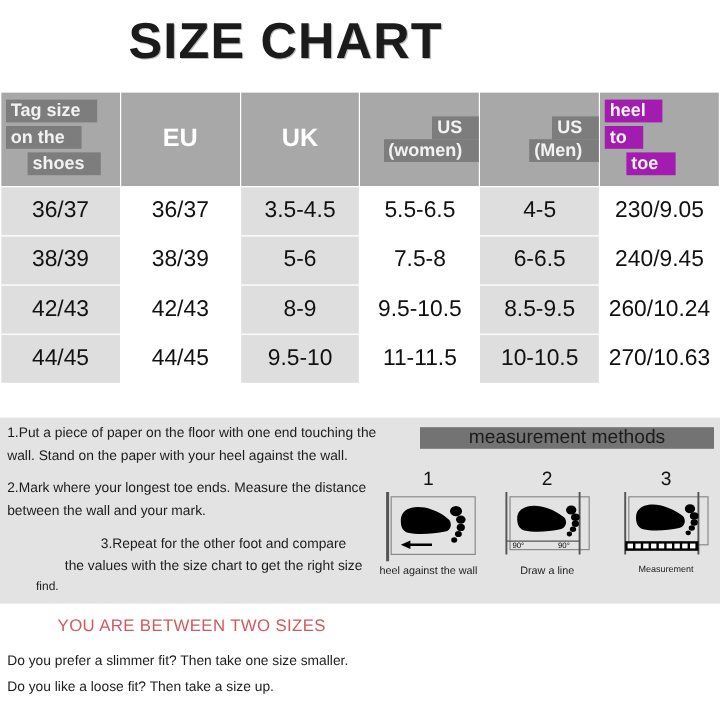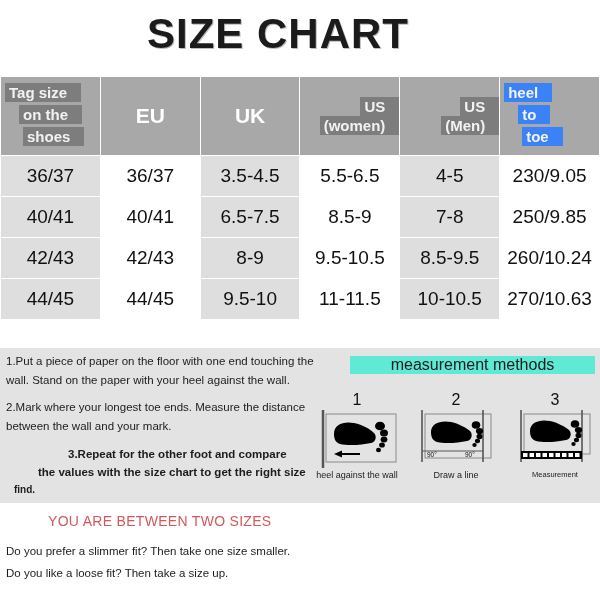--- a/index.html
+++ b/index.html
@@ -11,21 +11,20 @@
   }
   #page{position:relative;width:600px;height:600px;}
 
   
   .title{
     position:absolute;left:0;top:10px;width:476px;
     text-align:center;
     font-size:42px;font-weight:bold;letter-spacing:1px;
     color:#1b1b1b;
     text-shadow:1px 1px 0 #bdbdbd;
-    margin-left:40px;
   }
 
   
   .table{
     position:absolute;left:0;top:76px;width:600px;
     border-collapse:collapse;table-layout:fixed;padding-left:48px;
   }
   .table td,.table th{
     border:1px solid #ffffff;
     padding:0;margin:0;
@@ -41,24 +40,24 @@
   .hl{
     display:inline-block;
     background:#7d7d7d;
     color:#f2f2f2;
     padding:1px 14px 1px 4px;
     line-height:1.15;
     font-weight:bold;
     font-size:15px;
     white-space:nowrap;
   }
-  .hl-green{background:#3b82f6;}
+  .hl-green{background:#a21caf;}
   .stackbox{display:flex;flex-direction:column;align-items:flex-start;
             justify-content:center;height:78px;padding-left:4px;box-sizing:border-box;}
-  .stackbox.indent1 > span:nth-child(2){margin-left:14px;}
+  .stackbox.indent1 > span:nth-child(2){}
   .stackbox.indent1 > span:nth-child(3){margin-left:18px;}
   .stackbox.cen{align-items:flex-end;padding-left:0;}
   .stackbox.cen > span{margin:0;}
   .stackbox > span{margin-bottom:3px;}
 
   .trow td{
     height:40px;
     font-size:19px;
     color:#111111;
     background:#ffffff;
@@ -68,30 +67,30 @@
   
   .band{
     position:absolute;left:0;top:348px;width:600px;height:155px;
     background:#e3e3e3;
   }
   .instr{
     position:absolute;left:6px;top:352px;width:330px;
     font-size:11.5px;color:#1c1c1c;line-height:1.62;
   }
   .instr p{margin:0 0 9px 0;}
-  .instr .i3{margin-left:0;font-weight:bold;}
+  .instr .i3{margin-left:16px;}
   .instr .i3 .l1{display:block;margin-left:62px;}
   .instr .i3 .l2{display:block;margin-left:32px;}
   .instr .i3 .l3{display:block;margin-left:8px;font-size:10px;}
 
   
   .mm-title{
     position:absolute;left:350px;top:356px;width:245px;
     text-align:center;font-size:16px;color:#1c1c1c;
-    background:#5eead4;
+    background:#737373;
   }
   .diagrams{
     position:absolute;left:312px;top:392px;width:288px;height:105px;
     display:flex;justify-content:space-between;
   }
   .diag{width:90px;position:relative;text-align:center;}
   .diag .num{font-size:16px;color:#111;line-height:1;margin-bottom:2px;}
   .diag svg{display:block;margin:0 auto;}
   .diag .cap{font-size:9px;color:#1c1c1c;line-height:1.25;margin-top:2px;}
   .diag .cap.small{font-size:7.5px;}
@@ -150,26 +149,26 @@
 
     <tr class="trow">
       <td class="shade">36/37</td>
       <td>36/37</td>
       <td class="shade">3.5-4.5</td>
       <td>5.5-6.5</td>
       <td class="shade">4-5</td>
       <td>230/9.05</td>
     </tr>
     <tr class="trow">
-      <td class="shade">40/41</td>
-      <td>40/41</td>
-      <td class="shade">6.5-7.5</td>
-      <td>8.5-9</td>
-      <td class="shade">7-8</td>
-      <td>250/9.85</td>
+      <td class="shade">38/39</td>
+      <td>38/39</td>
+      <td class="shade">5-6</td>
+      <td>7.5-8</td>
+      <td class="shade">6-6.5</td>
+      <td>240/9.45</td>
     </tr>
     <tr class="trow">
       <td class="shade">42/43</td>
       <td>42/43</td>
       <td class="shade">8-9</td>
       <td>9.5-10.5</td>
       <td class="shade">8.5-9.5</td>
       <td>260/10.24</td>
     </tr>
     <tr class="trow">

